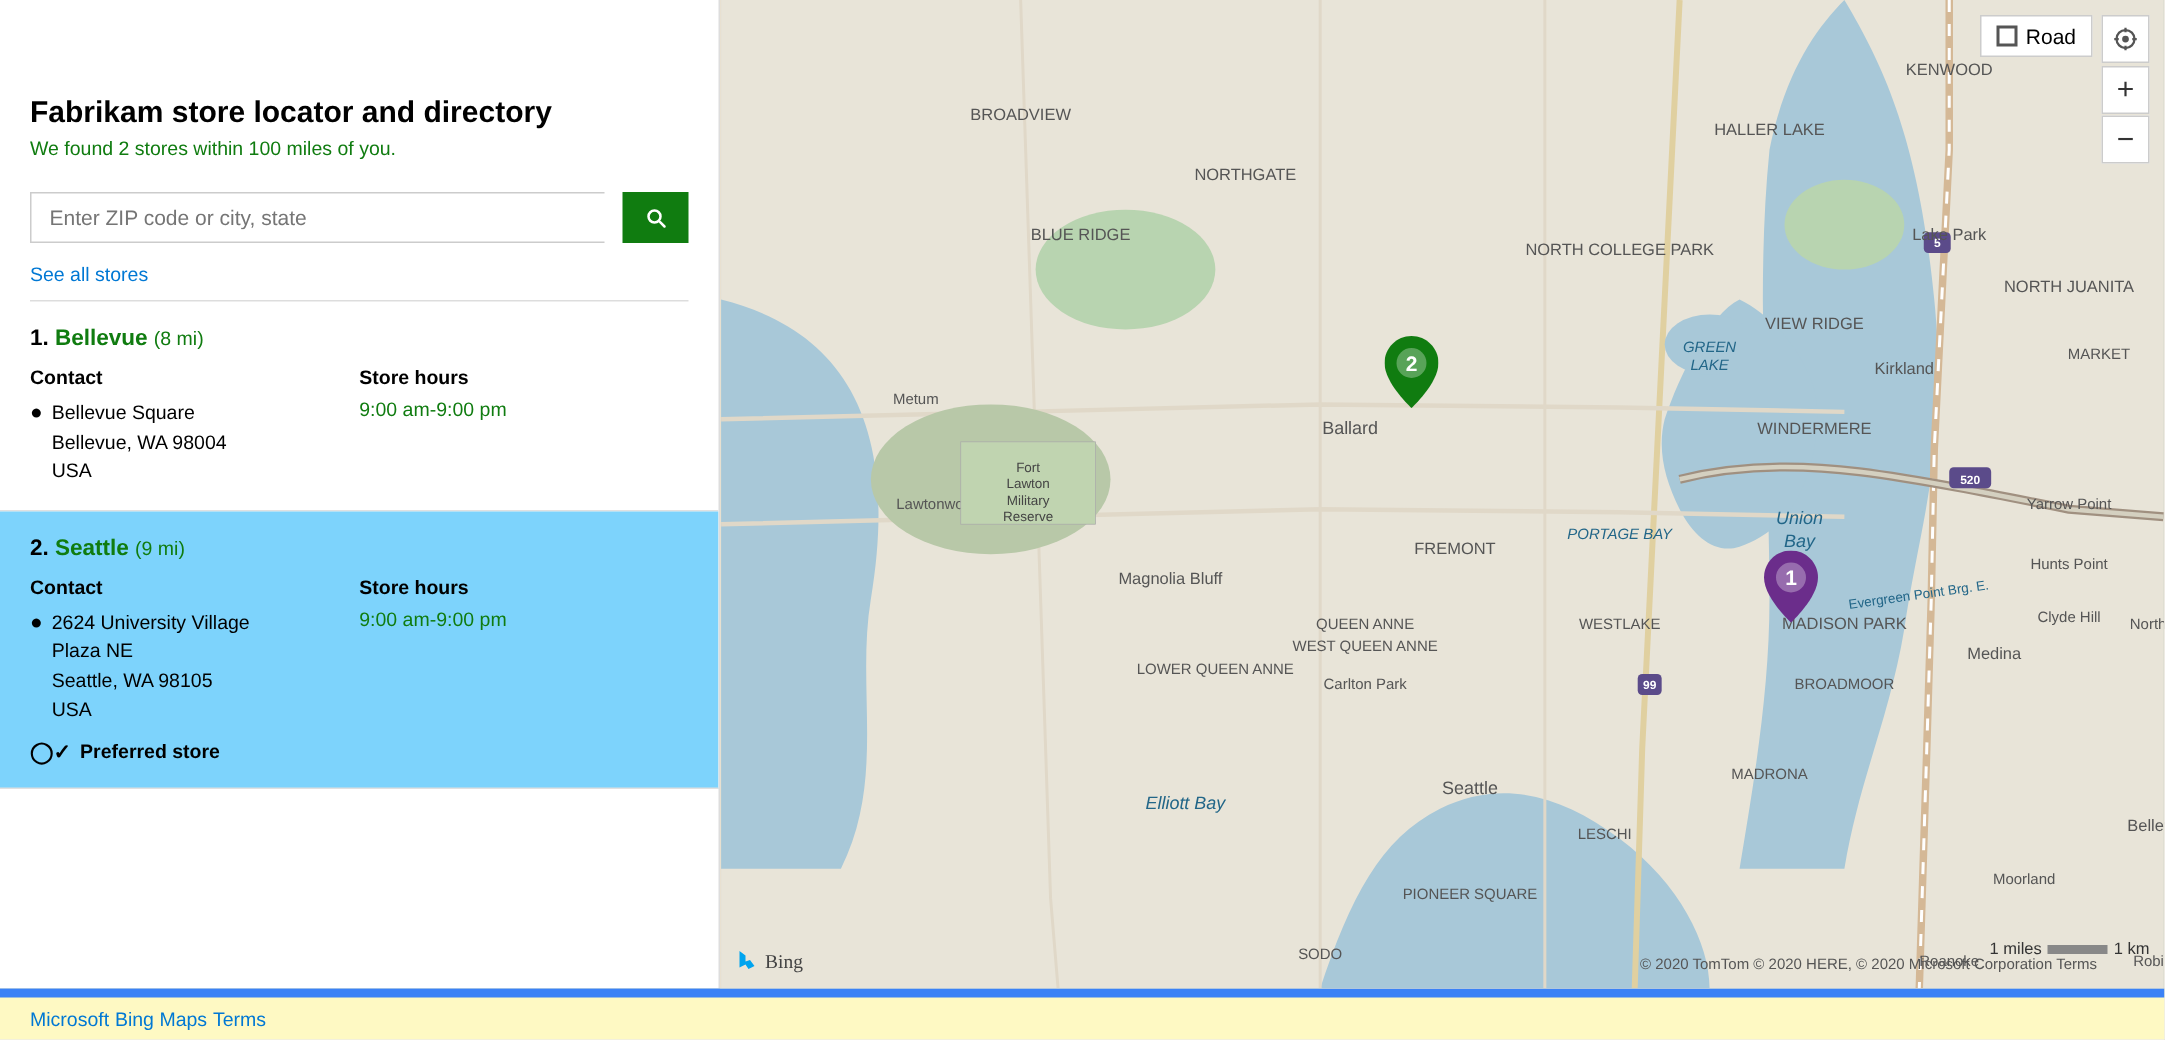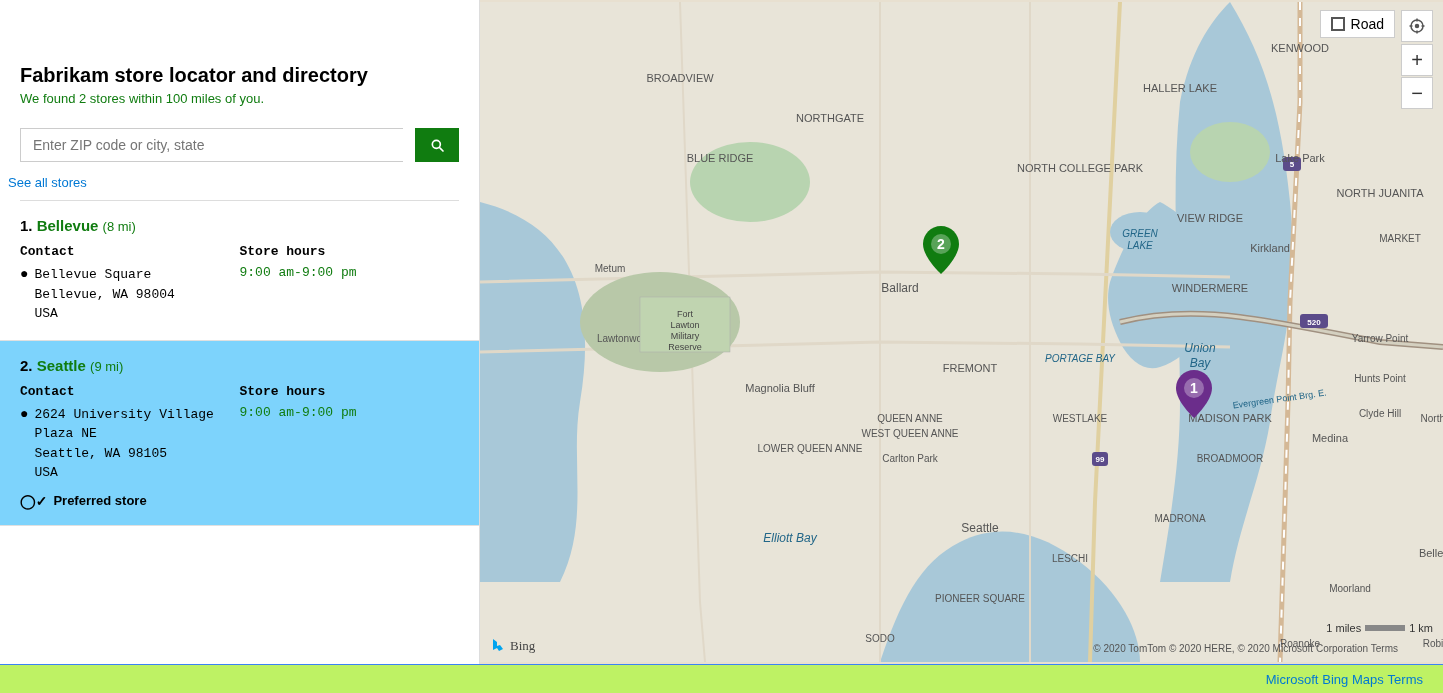--- a/index.html
+++ b/index.html
@@ -13,53 +13,53 @@
     .panel-header { padding: 20px 20px 10px 20px; margin-top: 44px; }
     .panel-title { font-size: 20px; font-weight: 700; color: #000; margin-bottom: 4px; }
     .panel-subtitle { font-size: 13px; color: #107c10; }
 
     .search-area { padding: 12px 20px 8px 20px; }
     .search-row { display: flex; gap: 12px; }
     .search-input { flex: 1; border: 1px solid #ccc; border-right: none; padding: 8px 12px; font-size: 14px; outline: none; color: #555; background: #fff; }
     .search-btn { background: #107c10; border: none; color: #fff; padding: 8px 14px; cursor: pointer; display: flex; align-items: center; justify-content: center; }
     .search-btn svg { width: 16px; height: 16px; fill: #fff; }
 
-    .see-all-link { padding: 4px 20px 10px 8px; }
+    .see-all-link { padding: 4px 20px 10px 20px; }
     .see-all-link a { color: #0078d4; font-size: 13px; text-decoration: none; }
 
     .divider { border: none; border-top: 1px solid #ddd; margin: 0 20px; }
 
     
     .store-item { padding: 16px 20px; border-bottom: 1px solid #e0e0e0; }
     .store-item.preferred { background: #7dd3fc; }
 
     .store-name { font-size: 15px; font-weight: 600; margin-bottom: 10px; }
     .store-name .store-number { color: #000; }
     .store-name .store-city { color: #107c10; }
     .store-name .store-distance { color: #107c10; font-weight: 400; font-size: 13px; }
 
     .store-details { display: flex; gap: 0; }
-    .store-col { flex: 1; font-family: Liberation Mono, monospace; }
+    .store-col { flex: 1; }
 
     .store-col-label { font-weight: 700; font-size: 13px; margin-bottom: 6px; }
 
     .address-row { display: flex; align-items: flex-start; gap: 6px; }
     .pin-icon { color: #000; font-size: 14px; margin-top: 1px; flex-shrink: 0; }
     .address-text { font-size: 13px; color: #000; line-height: 1.5; }
 
     .hours-text { font-size: 13px; color: #107c10; }
 
     .preferred-link { margin-top: 10px; }
     .preferred-link a { color: #0078d4; font-size: 13px; text-decoration: none; }
 
     .preferred-badge { display: flex; align-items: center; gap: 6px; margin-top: 10px; font-size: 13px; font-weight: 700; color: #000; }
     .preferred-badge .check-icon { color: #000; font-size: 14px; }
 
     
-    .footer { background: #bef264; border-top: 1px solid #3b82f6; padding: 6px 20px; text-align: right; }
+    .footer { background: #fef9c3; border-top: 6px solid #3b82f6; padding: 6px 20px; }
     .footer a { color: #0078d4; font-size: 13px; text-decoration: none; }
 
     
     .map-area { flex: 1; position: relative; overflow: hidden; background: #e8e0d0; }
 
     
     .map-svg { width: 100%; height: 100%; }
   </style>
 </head>
 <body>
@@ -287,21 +287,21 @@
           <line x1="18" y1="12" x2="22" y2="12" stroke="#555" stroke-width="2"></line>
         </svg>
       </div>
 
       <div style="background:#fff; border:1px solid #ccc; width:32px; height:32px; display:flex; align-items:center; justify-content:center; cursor:pointer; font-size:20px; font-weight:300; color:#333; margin-bottom:1px;">+</div>
 
       <div style="background:#fff; border:1px solid #ccc; width:32px; height:32px; display:flex; align-items:center; justify-content:center; cursor:pointer; font-size:20px; font-weight:300; color:#333;">−</div>
     </div>
 
     
-    <div style="position:absolute; bottom:30px; right:10px; display:flex; align-items:center; gap:4px; font-size:11px; color:#333; font-family:Arial;margin-left:40px;">
+    <div style="position:absolute; bottom:20px; right:10px; display:flex; align-items:center; gap:4px; font-size:11px; color:#333; font-family:Arial;margin-left:40px;">
       <span>1 miles</span>
       <div style="width:40px; height:6px; background:#888; display:inline-block;"></div>
       <span>1 km</span>
     </div>
 
     
     <div style="position:absolute; bottom:10px; left:10px; display:flex; align-items:flex-start; gap:4px; font-size:13px; color:#444; font-family:Liberation Serif, serif;">
       <svg width="16" height="16" viewBox="0 0 16 16">
         <path d="M3,1 L3,12 L7,10 L9,13 L13,11 L10,7 L7,8 L7,4 Z" fill="#00a4ef"></path>
       </svg>

